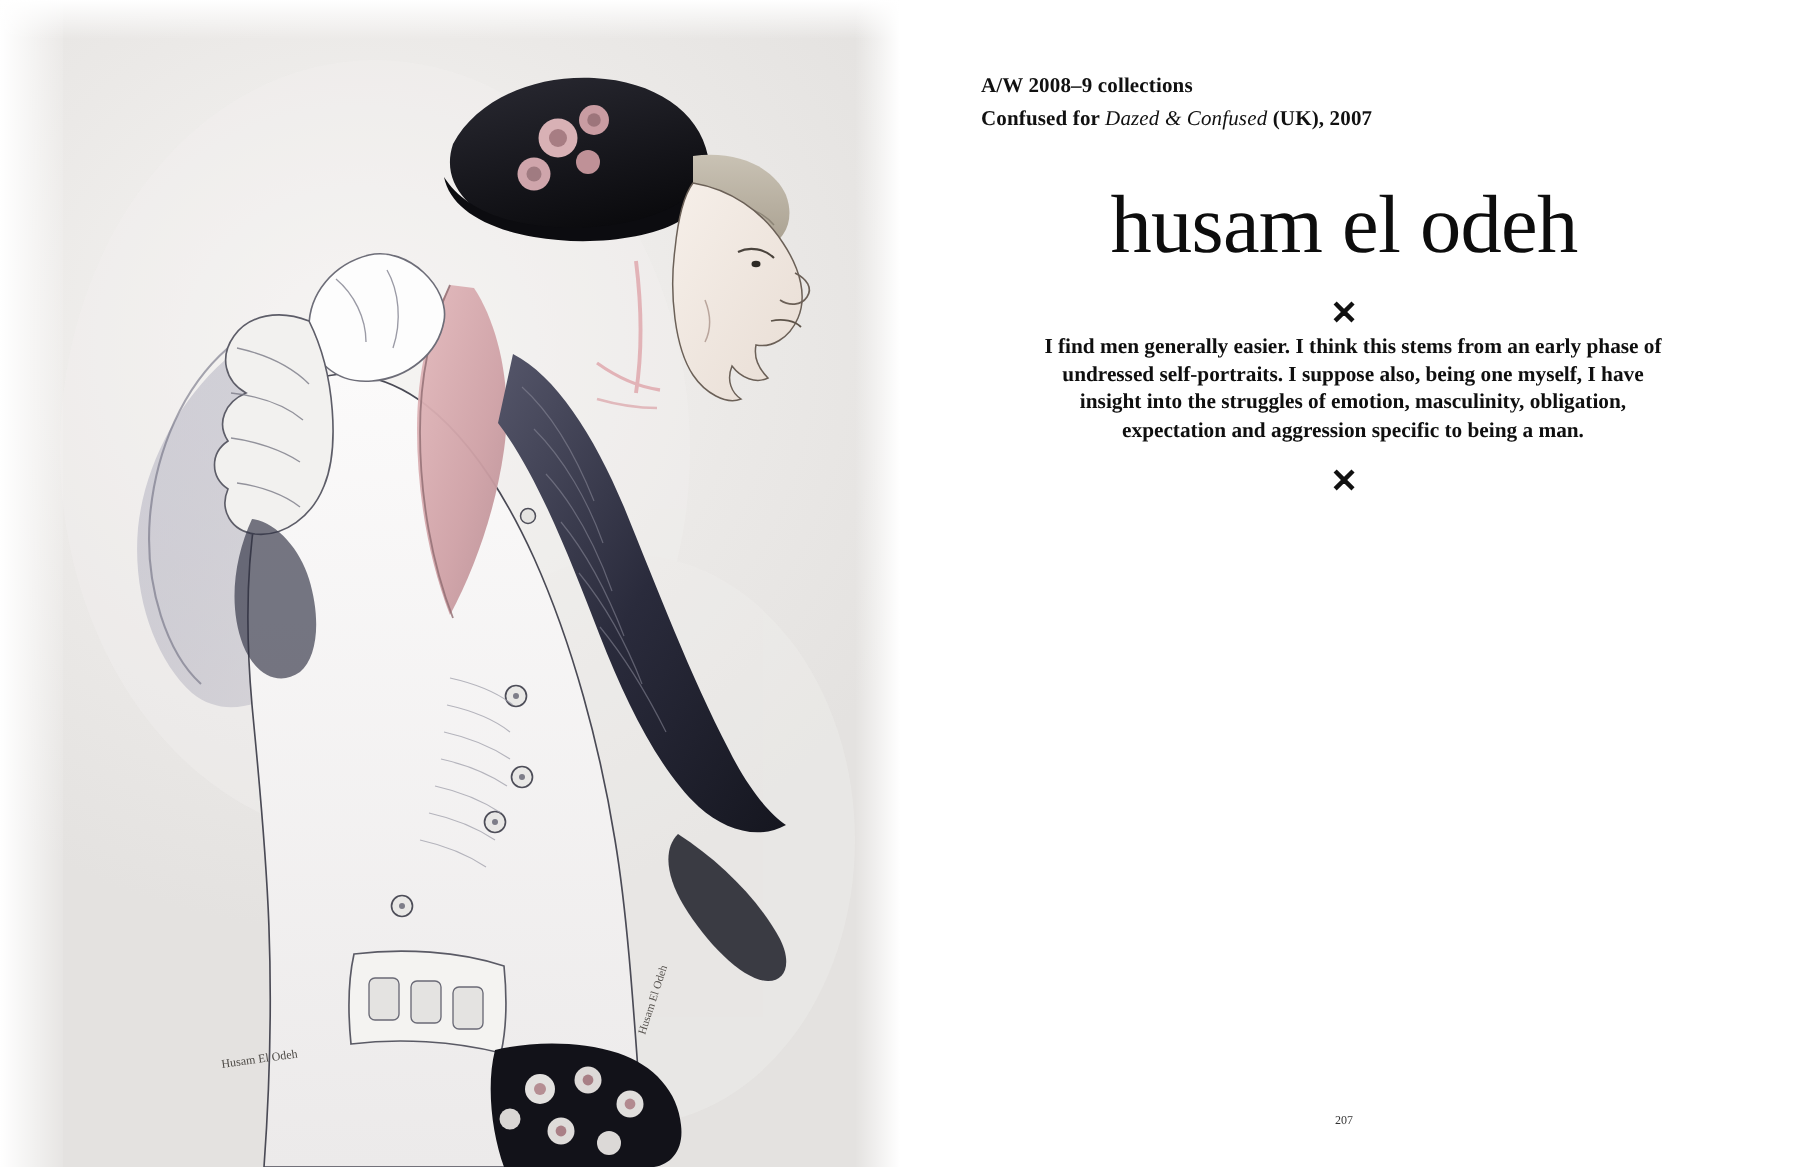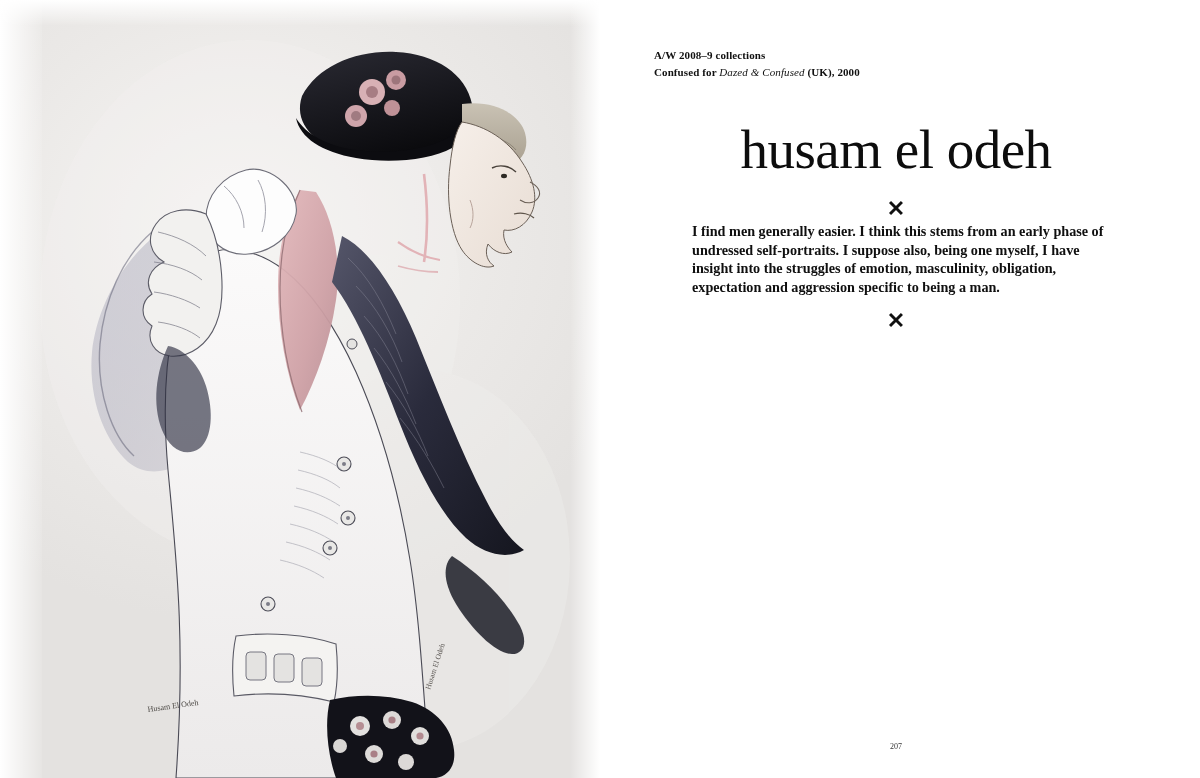--- a/index.html
+++ b/index.html
@@ -62,21 +62,21 @@
     top: 0;
     width: 600px;
     height: 778px;
     background: #ffffff;
   }
   .credit {
     position: absolute;
     left: 54px;
     top: 47px;
     font-family: "Liberation Serif", serif;
-    font-size: 11px;
+    font-size: 14px;
     font-weight: bold;
     line-height: 1.55;
     color: #111;
     letter-spacing: 0.1px;
   }
   .credit .ital { font-style: italic; font-weight: normal; }
 
   .title {
     position: absolute;
     left: 0; right: 0;
@@ -100,20 +100,21 @@
     padding-right: 8px;
   }
   .mark-top { top: 196px; font-size: 22px; }
   .mark-bottom { top: 308px; font-size: 22px; }
 
   .pullquote {
     position: absolute;
     left: 92px;
     width: 420px;
     top: 222px;
+    text-align: center;
     font-family: "Liberation Serif", serif;
     font-weight: bold;
     font-size: 14.2px;
     line-height: 1.32;
     color: #0f0f0f;
   }
 
   .folio {
     position: absolute;
     left: 0; right: 0;
@@ -300,21 +301,21 @@
     <div class="plate-edge-top"></div>
     <div class="plate-edge-right"></div>
   </div>
 
   <div class="gutter-shadow"></div>
 
   <div class="textpage">
 
     <div class="credit">
       <div>A/W 2008–9 collections</div>
-      <div><span>Confused for </span><span class="ital">Dazed &amp; Confused</span><span> (UK), 2000</span></div>
+      <div><span>Confused for </span><span class="ital">Dazed &amp; Confused</span><span> (UK), 2007</span></div>
     </div>
 
     <div class="title">husam el odeh</div>
 
     <div class="mark mark-top">✕</div>
 
     <div class="pullquote">I find men generally easier. I think this stems from an early phase of undressed self-portraits. I suppose also, being one myself, I have insight into the struggles of emotion, masculinity, obligation, expectation and aggression specific to being a man.</div>
 
     <div class="mark mark-bottom">✕</div>
 

